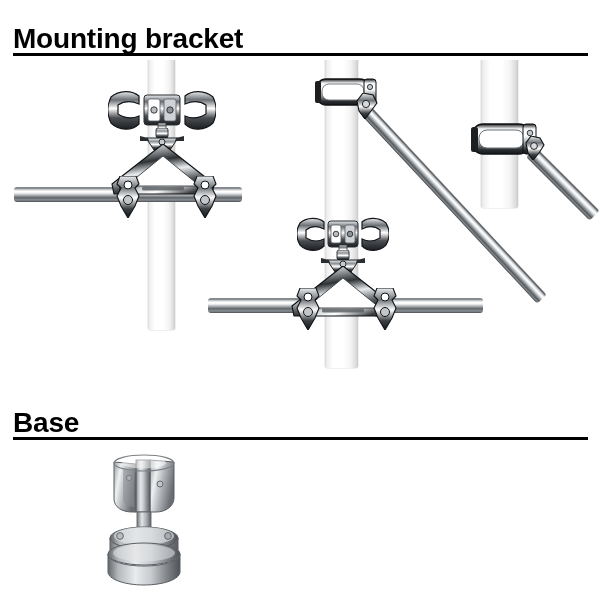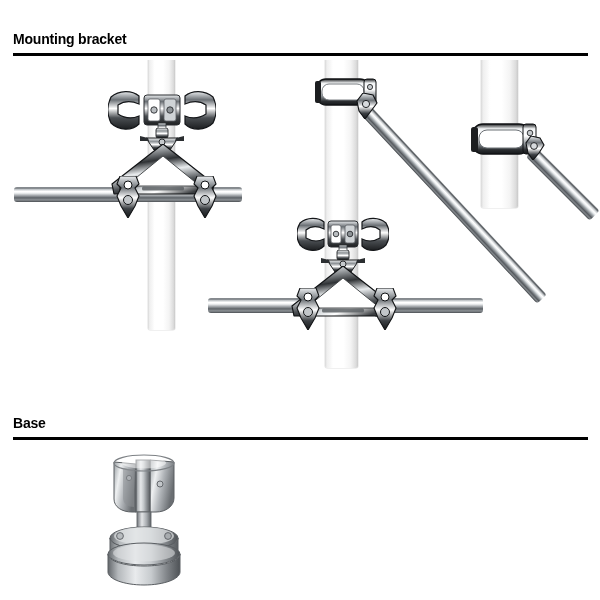--- a/index.html
+++ b/index.html
@@ -25,21 +25,21 @@
   
   .section-head {
     position: absolute;
     left: 0;
     width: 600px;
   }
   .section-head .title {
     position: absolute;
     left: 13px;
     top: 0;
-    font-size: 14px;
+    font-size: 28px;
     font-weight: bold;
     letter-spacing: -0.2px;
     line-height: 26px;
     color: #000000;
     white-space: nowrap;
   }
   .section-head .rule {
     position: absolute;
     left: 13px;
     width: 575px;

